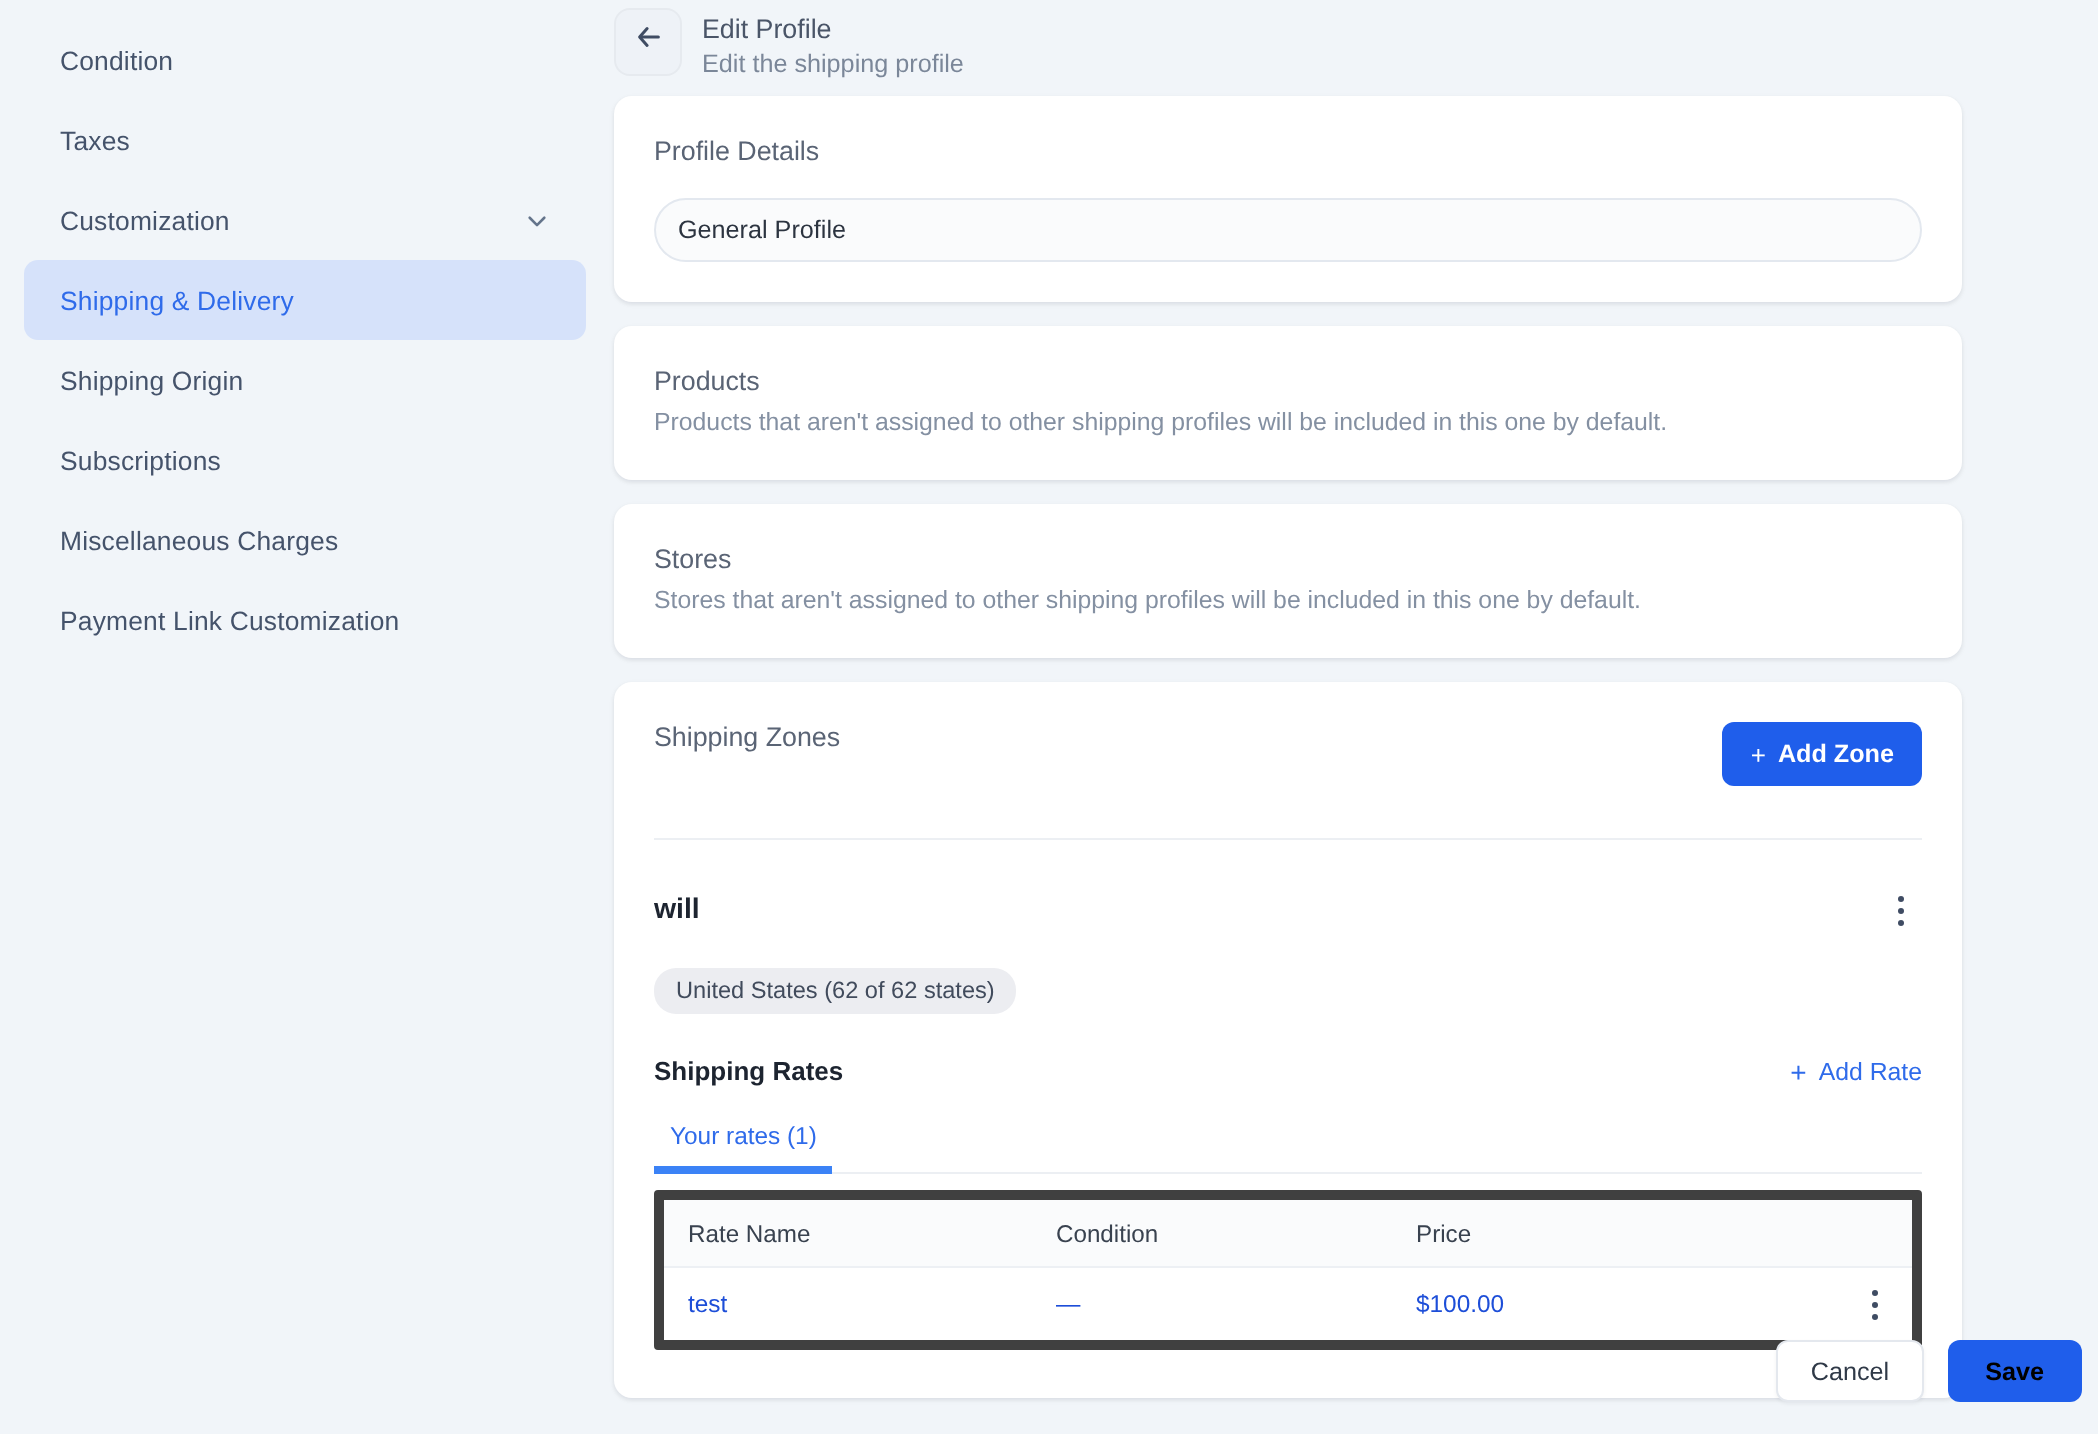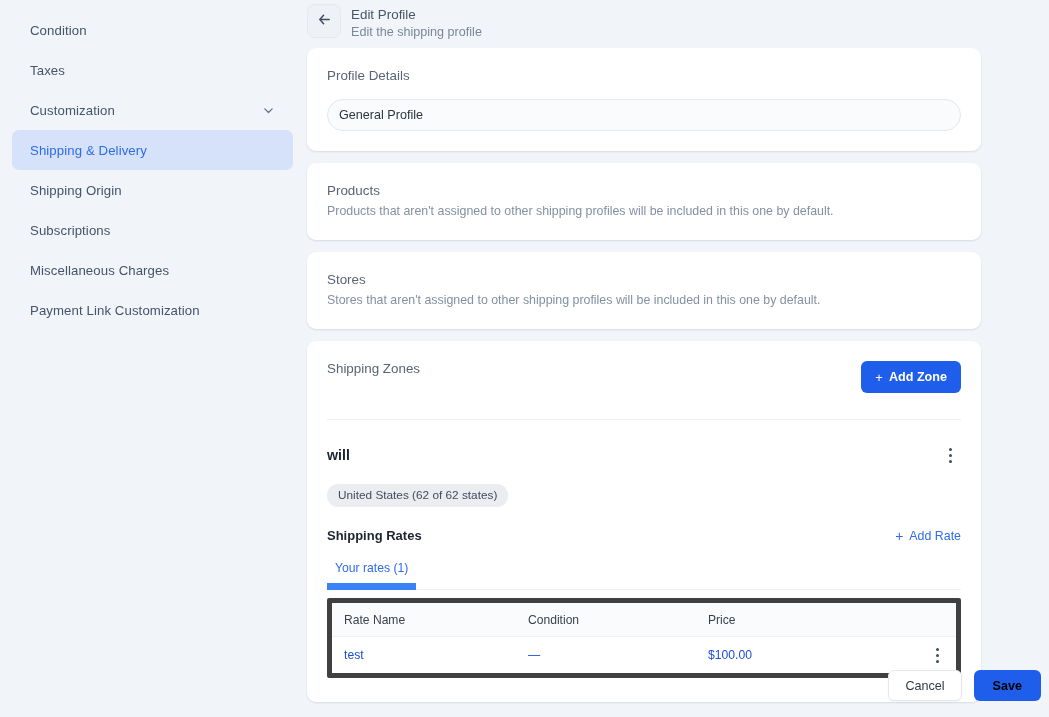--- a/index.html
+++ b/index.html
@@ -105,21 +105,21 @@
   .rates-title { font-size: 13px; color: #1d2430; font-weight: 700; }
   .add-rate {
     display: inline-flex; align-items: center; gap: 6px;
     color: #2f6bea; font-size: 12.4px; font-weight: 400; cursor: pointer;
   }
   .add-rate .plus { font-size: 14px; line-height: 1; }
 
   .tabs { margin-top: 18px; border-bottom: 1px solid #eceff3; display: flex; }
   .tab {
     font-size: 12.2px; color: #2f6bea; padding: 0 8px 8px 8px;
-    border-bottom: 7px solid #3b82f6; margin-bottom: -1px; cursor: pointer;
+    border-bottom: 4px solid #3b82f6; margin-bottom: -1px; cursor: pointer;
   }
 
   .table { width: 100%; margin-top: 8px; border: 5px solid #404040; border-radius: 2px; overflow: hidden; }
   .tr { display: flex; align-items: center; }
   .thead { background: #fafbfc; height: 34px; border-bottom: 1px solid #edf0f4; }
   .th { font-size: 12.1px; color: #39424f; }
   .tbody-row { height: 36px; background: #fff; }
   .td { font-size: 12.2px; color: #1d4ed8; }
   .col-name { flex: 0 0 196px; padding-left: 12px; }
   .col-cond { flex: 0 0 180px; }

